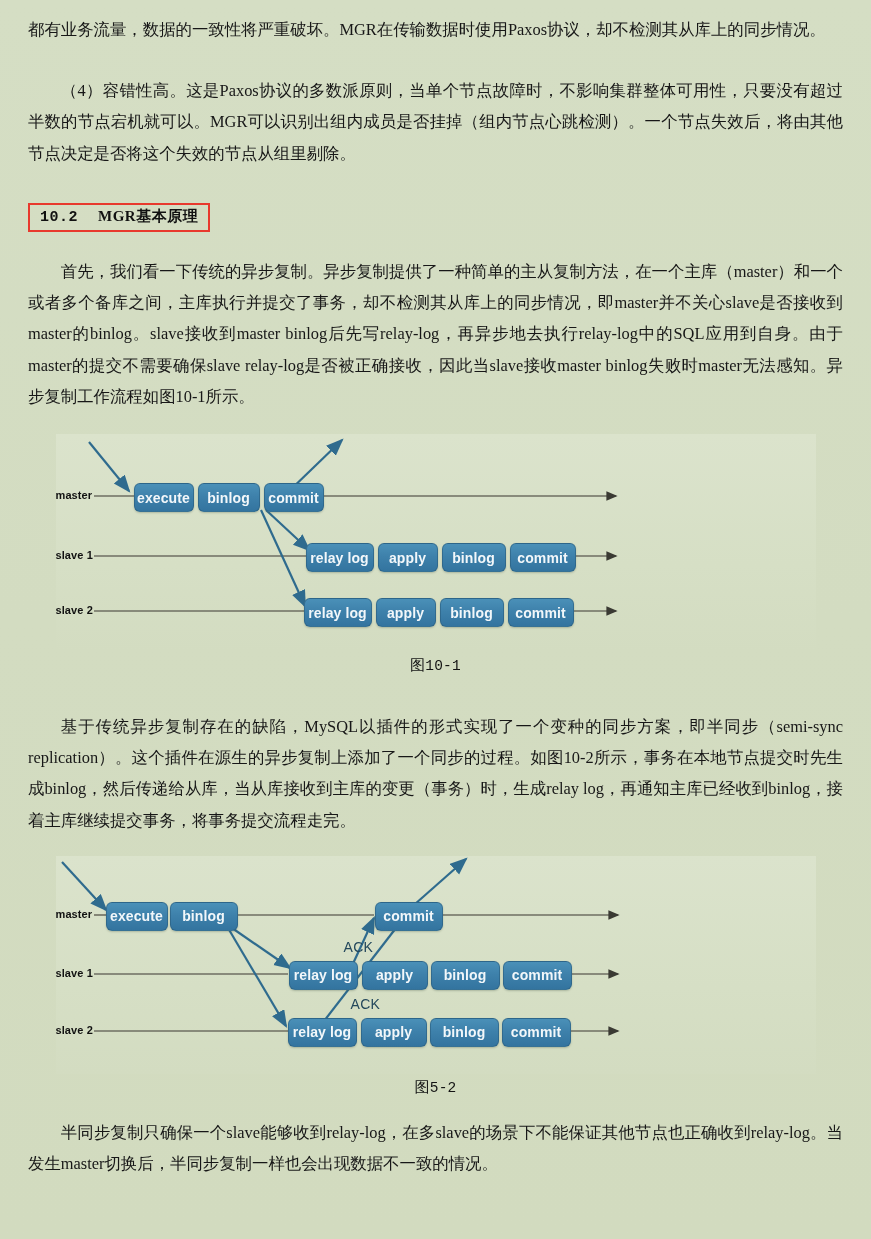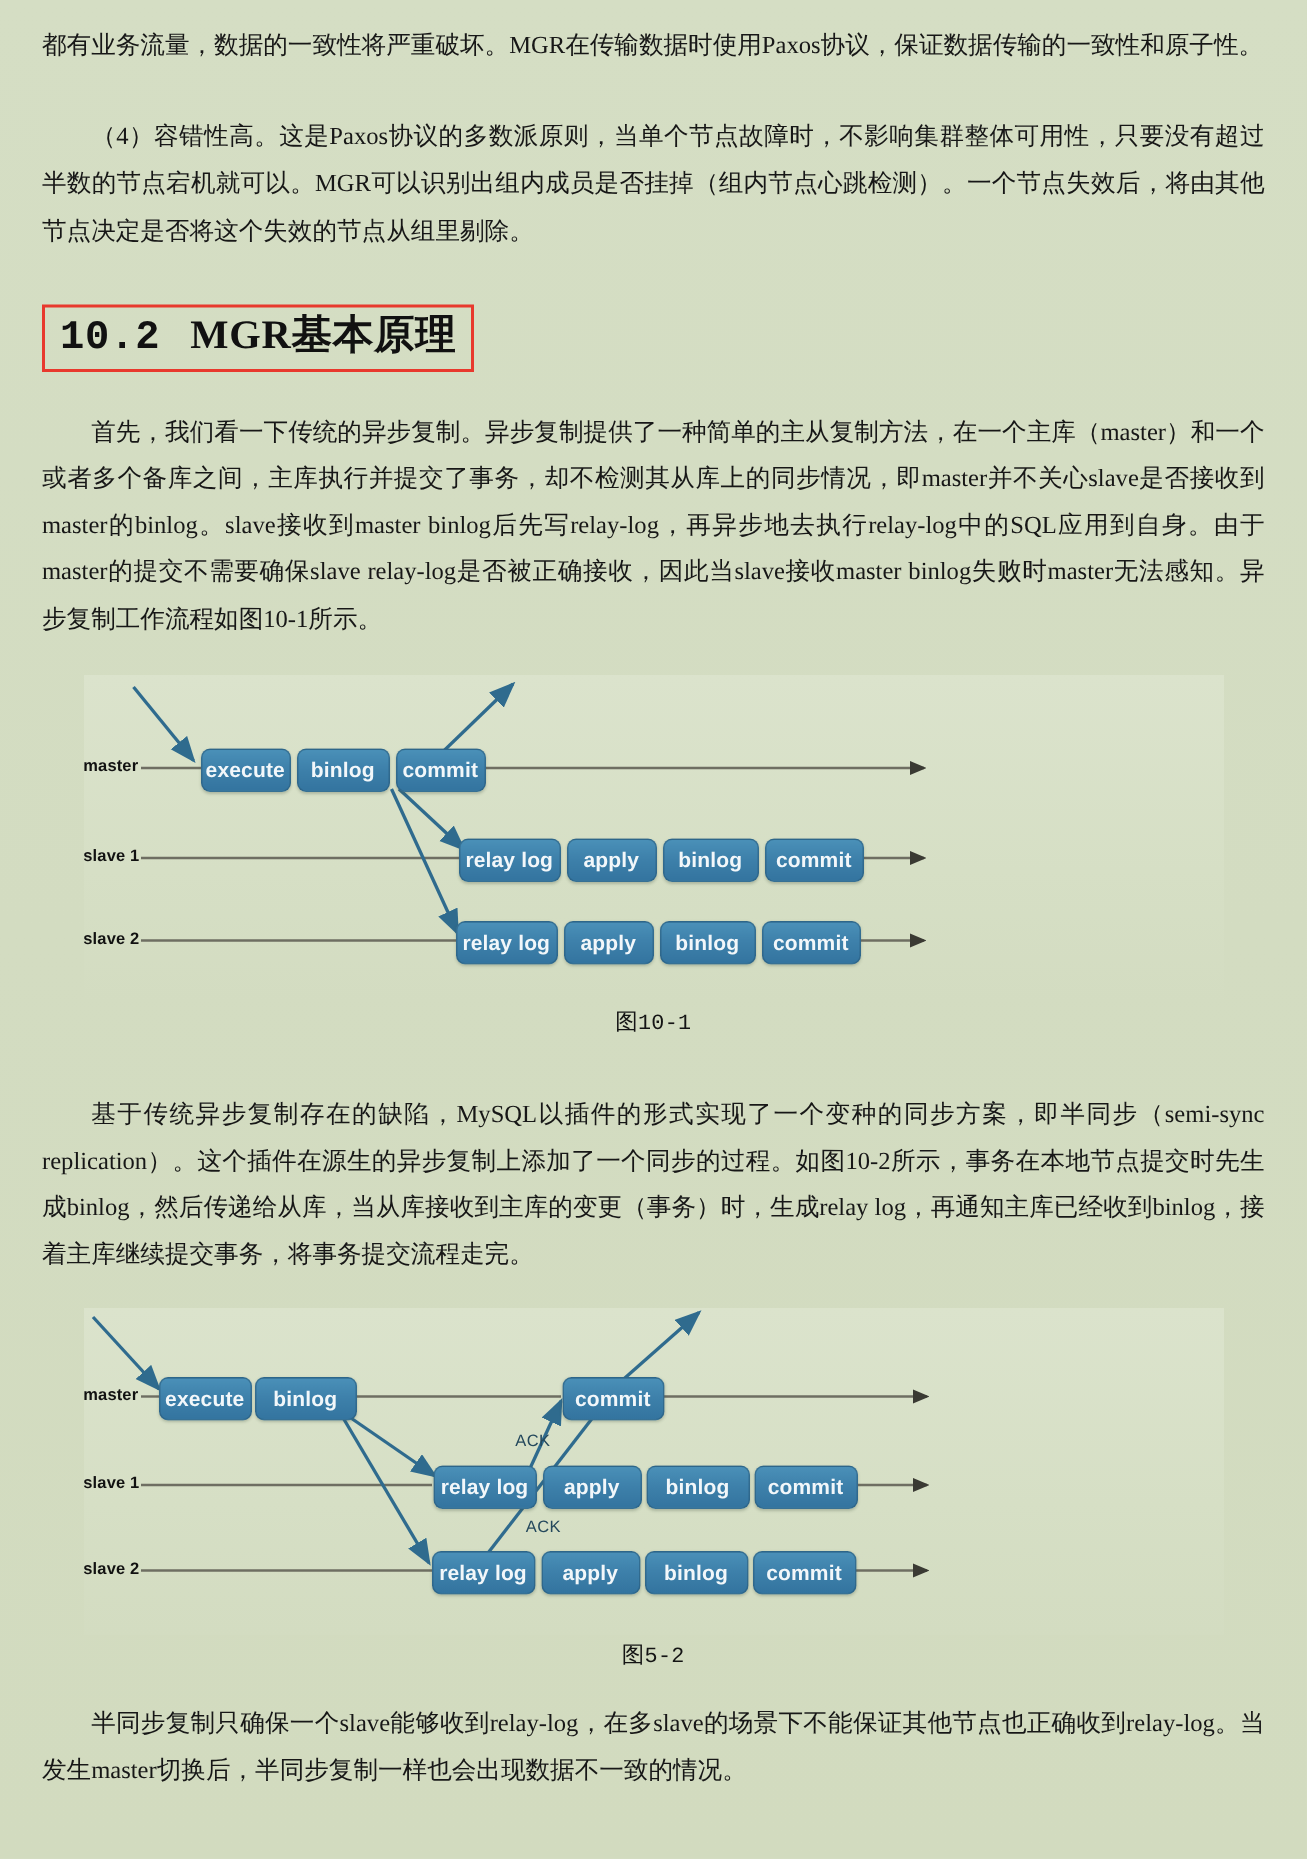--- a/index.html
+++ b/index.html
@@ -39,21 +39,21 @@
 
   
   .heading-wrap {
     margin-top: 34px;
     margin-bottom: 10px;
   }
   .section-heading {
     display: inline-block;
     border: 2.5px solid #e8392d;
     padding: 3px 10px 4px 10px;
-    font-size: 27px;
+    font-size: 15px;
     font-weight: 700;
     font-family: "Liberation Serif", serif;
     letter-spacing: 0.5px;
     line-height: 1.15;
     color: #111;
     background: transparent;
   }
   .section-heading .num { font-family: "Liberation Mono", monospace; font-weight:700; }
   .section-heading .sp  { display:inline-block; width: 20px; }
 
@@ -92,42 +92,42 @@
     font-weight: 700;
     display: flex;
     align-items: center;
     justify-content: center;
     white-space: nowrap;
     letter-spacing: 0.1px;
   }
   .ack-label {
     position: absolute;
     font-family: "Liberation Sans", sans-serif;
-    font-size: 11px;
+    font-size: 14px;
     color: #24485c;
     font-weight: 500;
     letter-spacing: 0.3px;
   }
   .fig-caption {
     text-align: center;
     font-size: 15px;
     font-family: "Liberation Serif", serif;
     color: #141414;
     margin-top: 4px;
     letter-spacing: 0.2px;
   }
   .fig-caption .fignum { font-family: "Liberation Mono", monospace; font-size: 14.5px;}
 </style>
 </head>
 <body>
 
 <div class="page">
 
   <div style="height:14px"></div>
-  <p class="body-text">都有业务流量，数据的一致性将严重破坏。MGR在传输数据时使用Paxos协议，保证数据传输的一致性和原子性。</p>
+  <p class="body-text">都有业务流量，数据的一致性将严重破坏。MGR在传输数据时使用Paxos协议，却不检测其从库上的同步情况。</p>
 
   <div class="gap-md"></div>
 
   <p class="body-text indent">（4）容错性高。这是Paxos协议的多数派原则，当单个节点故障时，不影响集群整体可用性，只要没有超过半数的节点宕机就可以。MGR可以识别出组内成员是否挂掉（组内节点心跳检测）。一个节点失效后，将由其他节点决定是否将这个失效的节点从组里剔除。</p>
 
   <div class="heading-wrap">
     <span class="section-heading"><span class="num">10.2</span><span class="sp"></span><span>MGR基本原理</span></span>
   </div>
 
   <div style="height:14px"></div>

